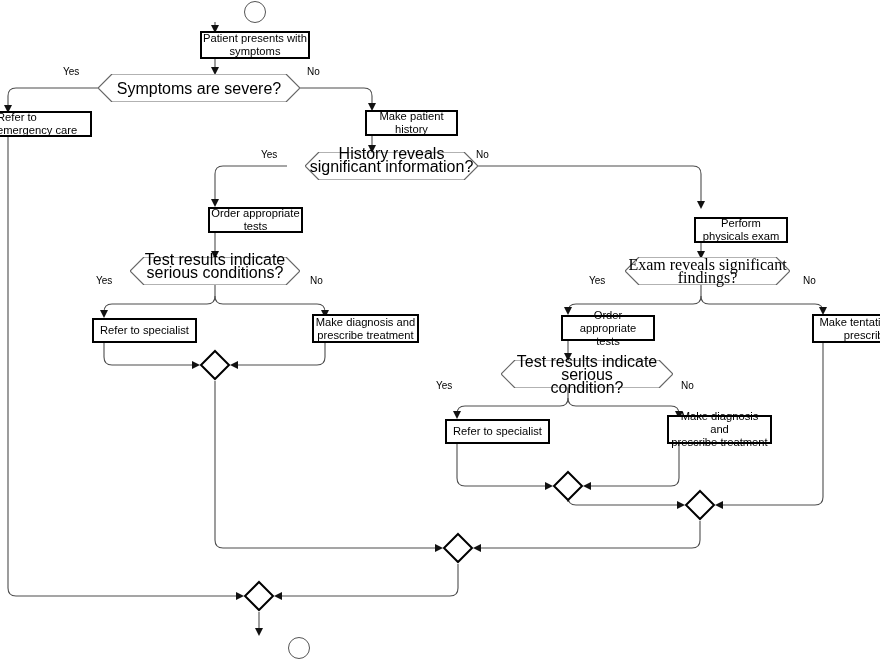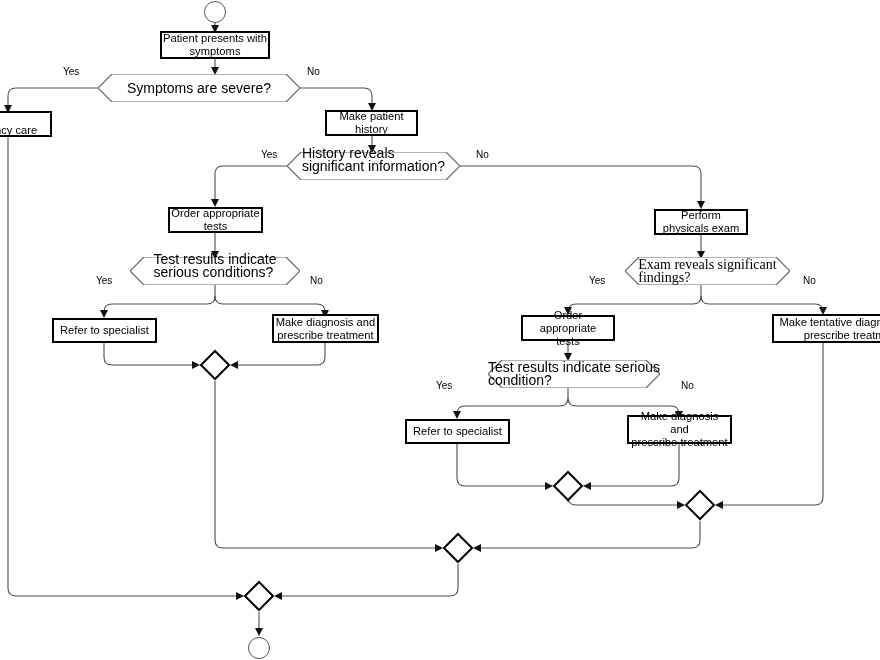--- a/index.html
+++ b/index.html
@@ -28,20 +28,21 @@
     stroke: #4d4d4d;
     stroke-width: 1.1;
   }
   .edge-arrow {
     fill: #111111;
     stroke: none;
   }
   .node {
     position: absolute;
     box-sizing: border-box;
+    margin-left: 40px;
   }
   .process {
     border: 2px solid #000000;
     background: #ffffff;
     display: flex;
     align-items: center;
     justify-content: center;
     text-align: center;
     font-size: 11.2px;
     line-height: 13px;
@@ -62,22 +63,22 @@
     stroke-width: 1.2;
   }
   .decision-label {
     position: absolute;
     left: 0; top: 0;
     width: 100%;
     height: 100%;
     display: flex;
     align-items: center;
     justify-content: center;
-    text-align: left;
-    font-size: 14px;
+    text-align: center;
+    font-size: 16px;
     line-height: 13px;
     color: #000000;
     white-space: pre-line;
     pointer-events: none;
   }
   .terminator {
     border: 1.4px solid #555555;
     border-radius: 50%;
     background: #ffffff;
   }
@@ -200,21 +201,21 @@
   </div>
   <div class="branch-label" style="left:63px; top:66px;">Yes</div>
   <div class="branch-label" style="left:307px; top:66px;">No</div>
 
   <div class="node process" style="left:-48px; top:111px; width:100px; height:26px; justify-content:flex-start; text-align:left; padding-left:3px;">Refer to
 emergency care</div>
 
   <div class="node process" style="left:325px; top:110px; width:93px; height:26px;">Make patient
 history</div>
 
-  <div class="decision-wrap" style="left:287px; top:152px; width:173px; height:16px;">
+  <div class="decision-wrap" style="left:305px; top:152px; width:173px; height:16px;">
     <svg width="173" height="28" viewBox="0 0 173 28">
       <polygon class="decision-hex" points="14,0 159,0 173,14 159,28 14,28 0,14"></polygon>
     </svg>
     <div class="decision-label">History reveals
 significant information?</div>
   </div>
   <div class="branch-label" style="left:261px; top:149px;">Yes</div>
   <div class="branch-label" style="left:476px; top:149px;">No</div>
 
   <div class="node process" style="left:168px; top:207px; width:95px; height:26px;">Order appropriate
@@ -234,37 +235,37 @@
 
   <div class="node process" style="left:272px; top:314px; width:107px; height:29px;">Make diagnosis and
 prescribe treatment</div>
 
   <div class="merge" style="left:199px; top:349px; width:32px; height:32px;">
     <svg width="32" height="32" viewBox="0 0 32 32">
       <polygon class="merge-shape" points="16,2 30,16 16,30 2,16"></polygon>
     </svg>
   </div>
 
-  <div class="node process" style="left:654px; top:209px; width:94px; height:26px;">Perform
+  <div class="node process" style="left:654px; top:217px; width:94px; height:26px;">Perform
 physicals exam</div>
 
   <div class="decision-wrap" style="left:625px; top:257px; width:165px; height:28px;font-family:Liberation Serif, serif;">
     <svg width="165" height="28" viewBox="0 0 165 28">
       <polygon class="decision-hex" points="14,0 151,0 165,14 151,28 14,28 0,14"></polygon>
     </svg>
     <div class="decision-label">Exam reveals significant
 findings?</div>
   </div>
   <div class="branch-label" style="left:589px; top:275px;">Yes</div>
   <div class="branch-label" style="left:803px; top:275px;">No</div>
 
   <div class="node process" style="left:521px; top:315px; width:94px; height:26px;">Order appropriate
 tests</div>
 
-  <div class="decision-wrap" style="left:488px; top:360px; width:172px; height:28px;">
+  <div class="decision-wrap" style="left:501px; top:360px; width:172px; height:28px;">
     <svg width="172" height="28" viewBox="0 0 172 28">
       <polygon class="decision-hex" points="14,0 158,0 172,14 158,28 14,28 0,14"></polygon>
     </svg>
     <div class="decision-label">Test results indicate serious
 condition?</div>
   </div>
   <div class="branch-label" style="left:436px; top:380px;">Yes</div>
   <div class="branch-label" style="left:681px; top:380px;">No</div>
 
   <div class="node process" style="left:405px; top:419px; width:105px; height:25px;">Refer to specialist</div>

